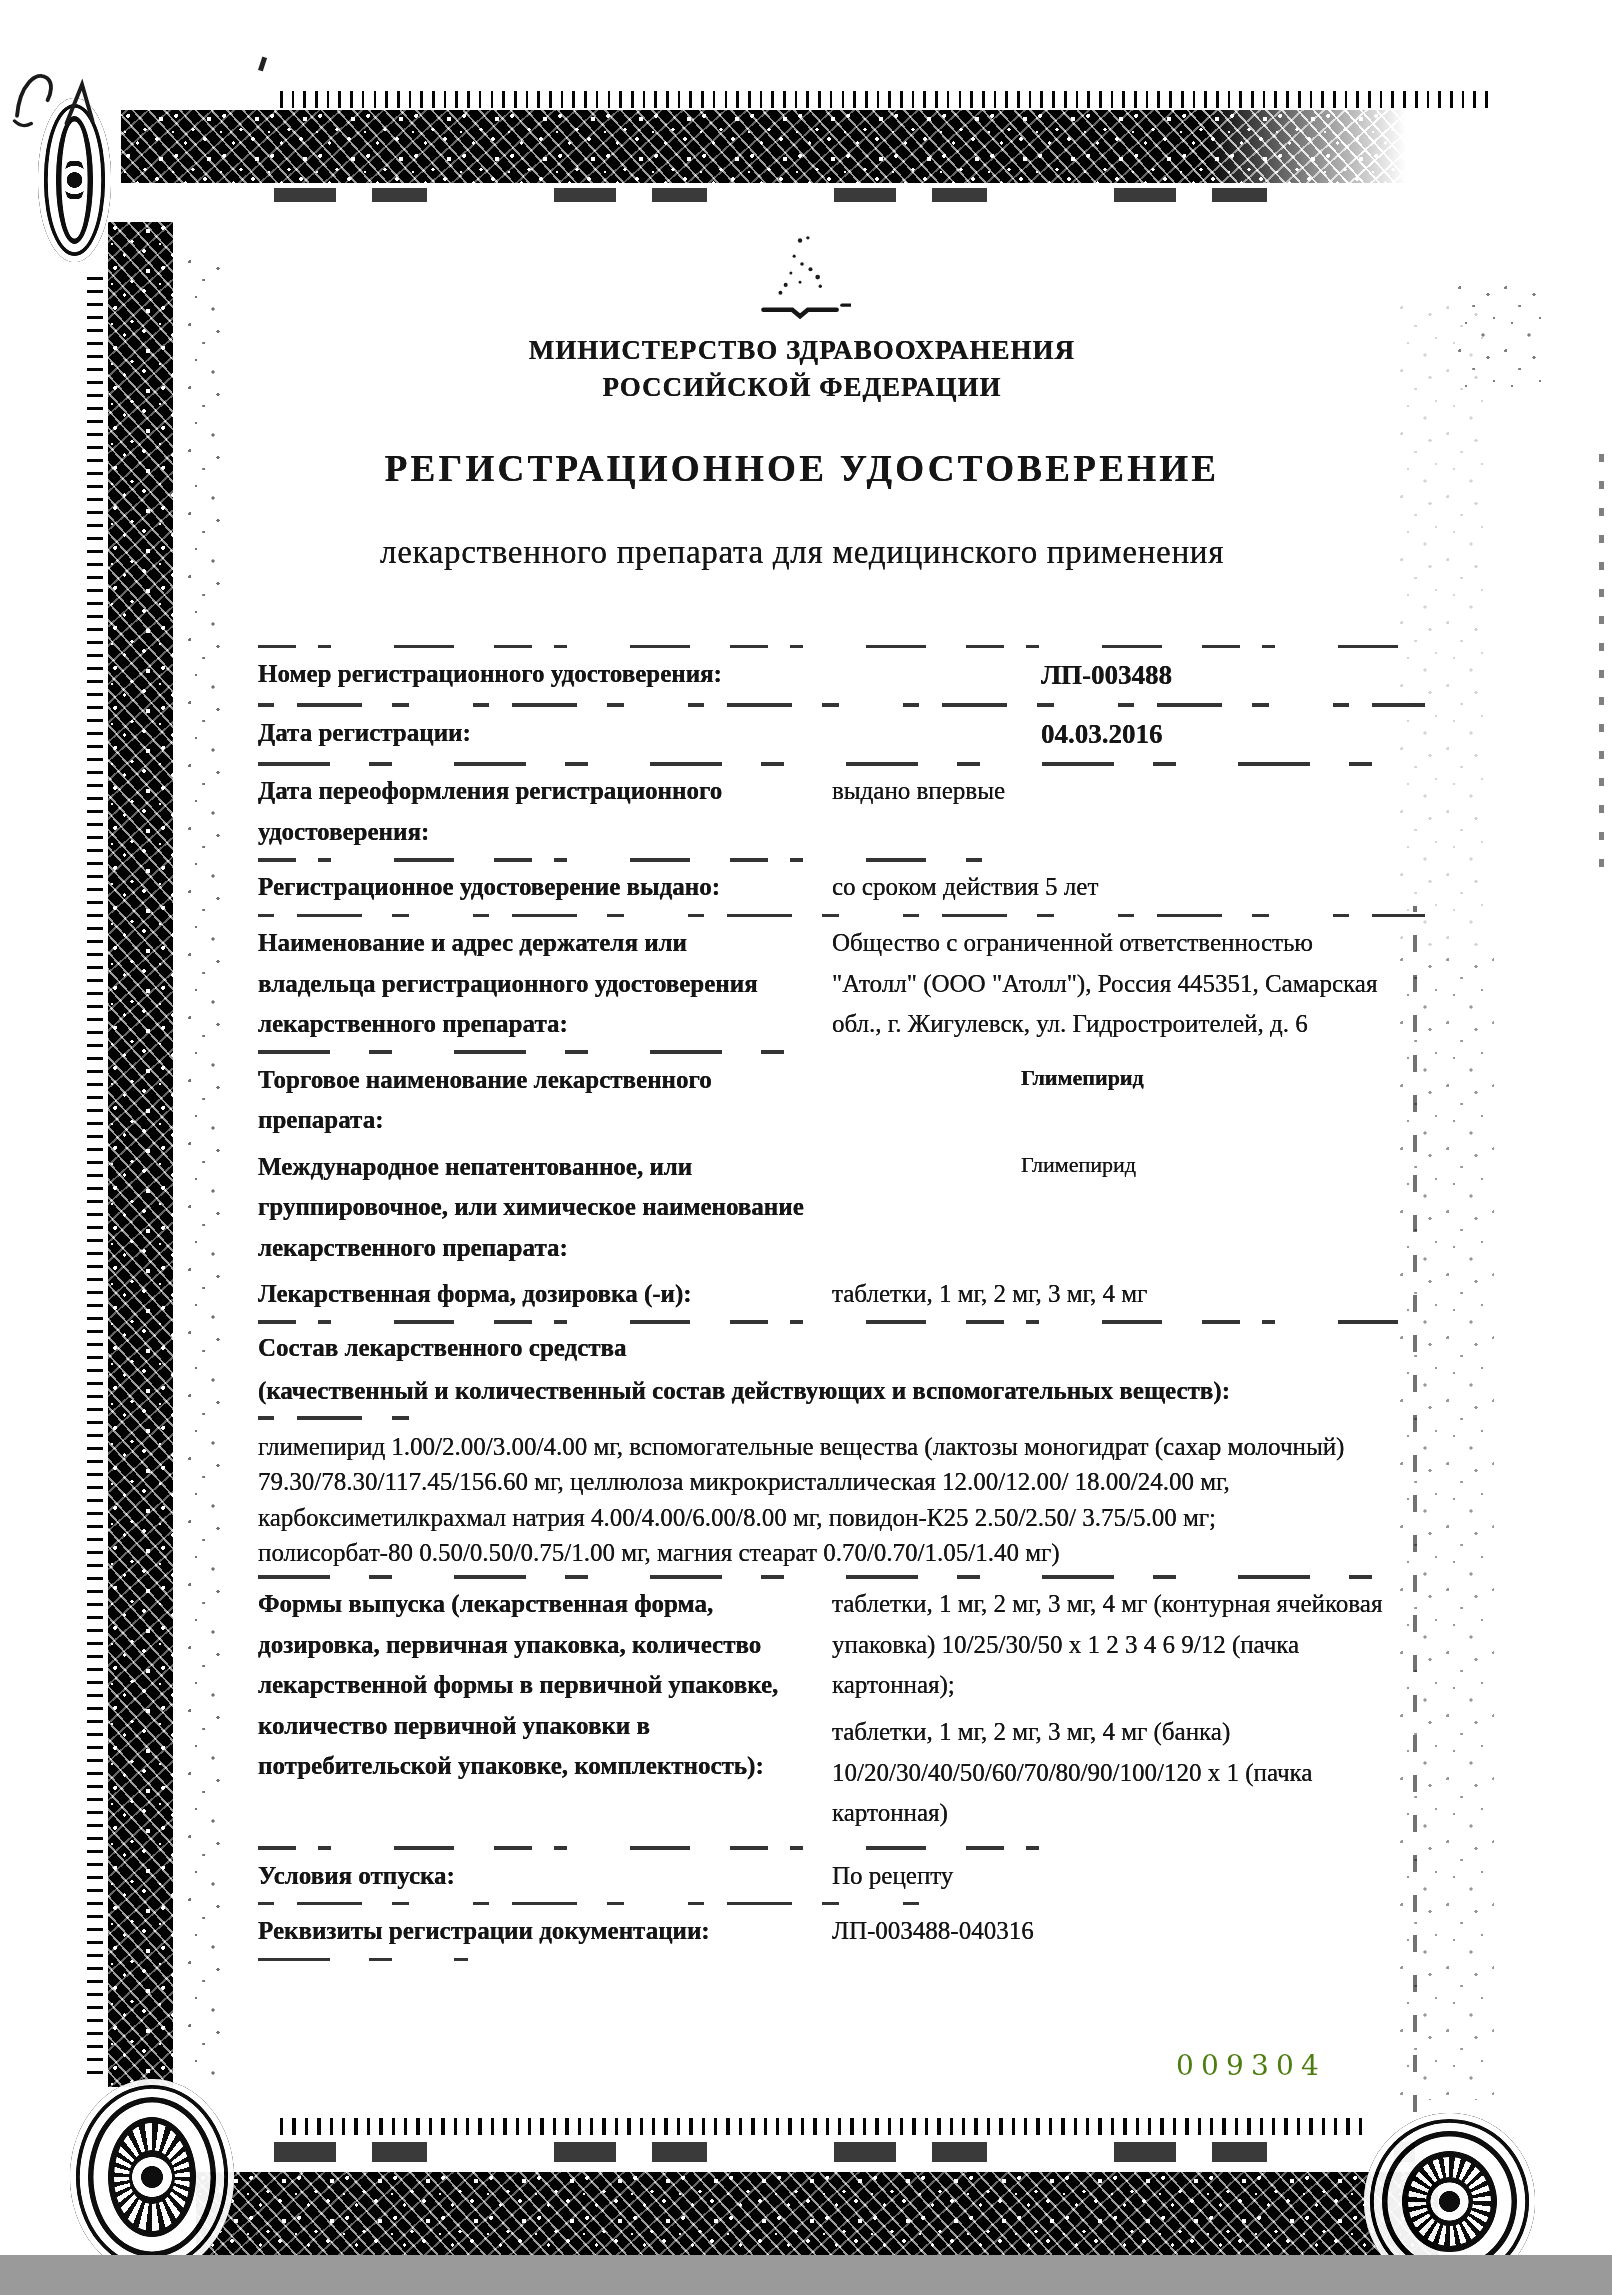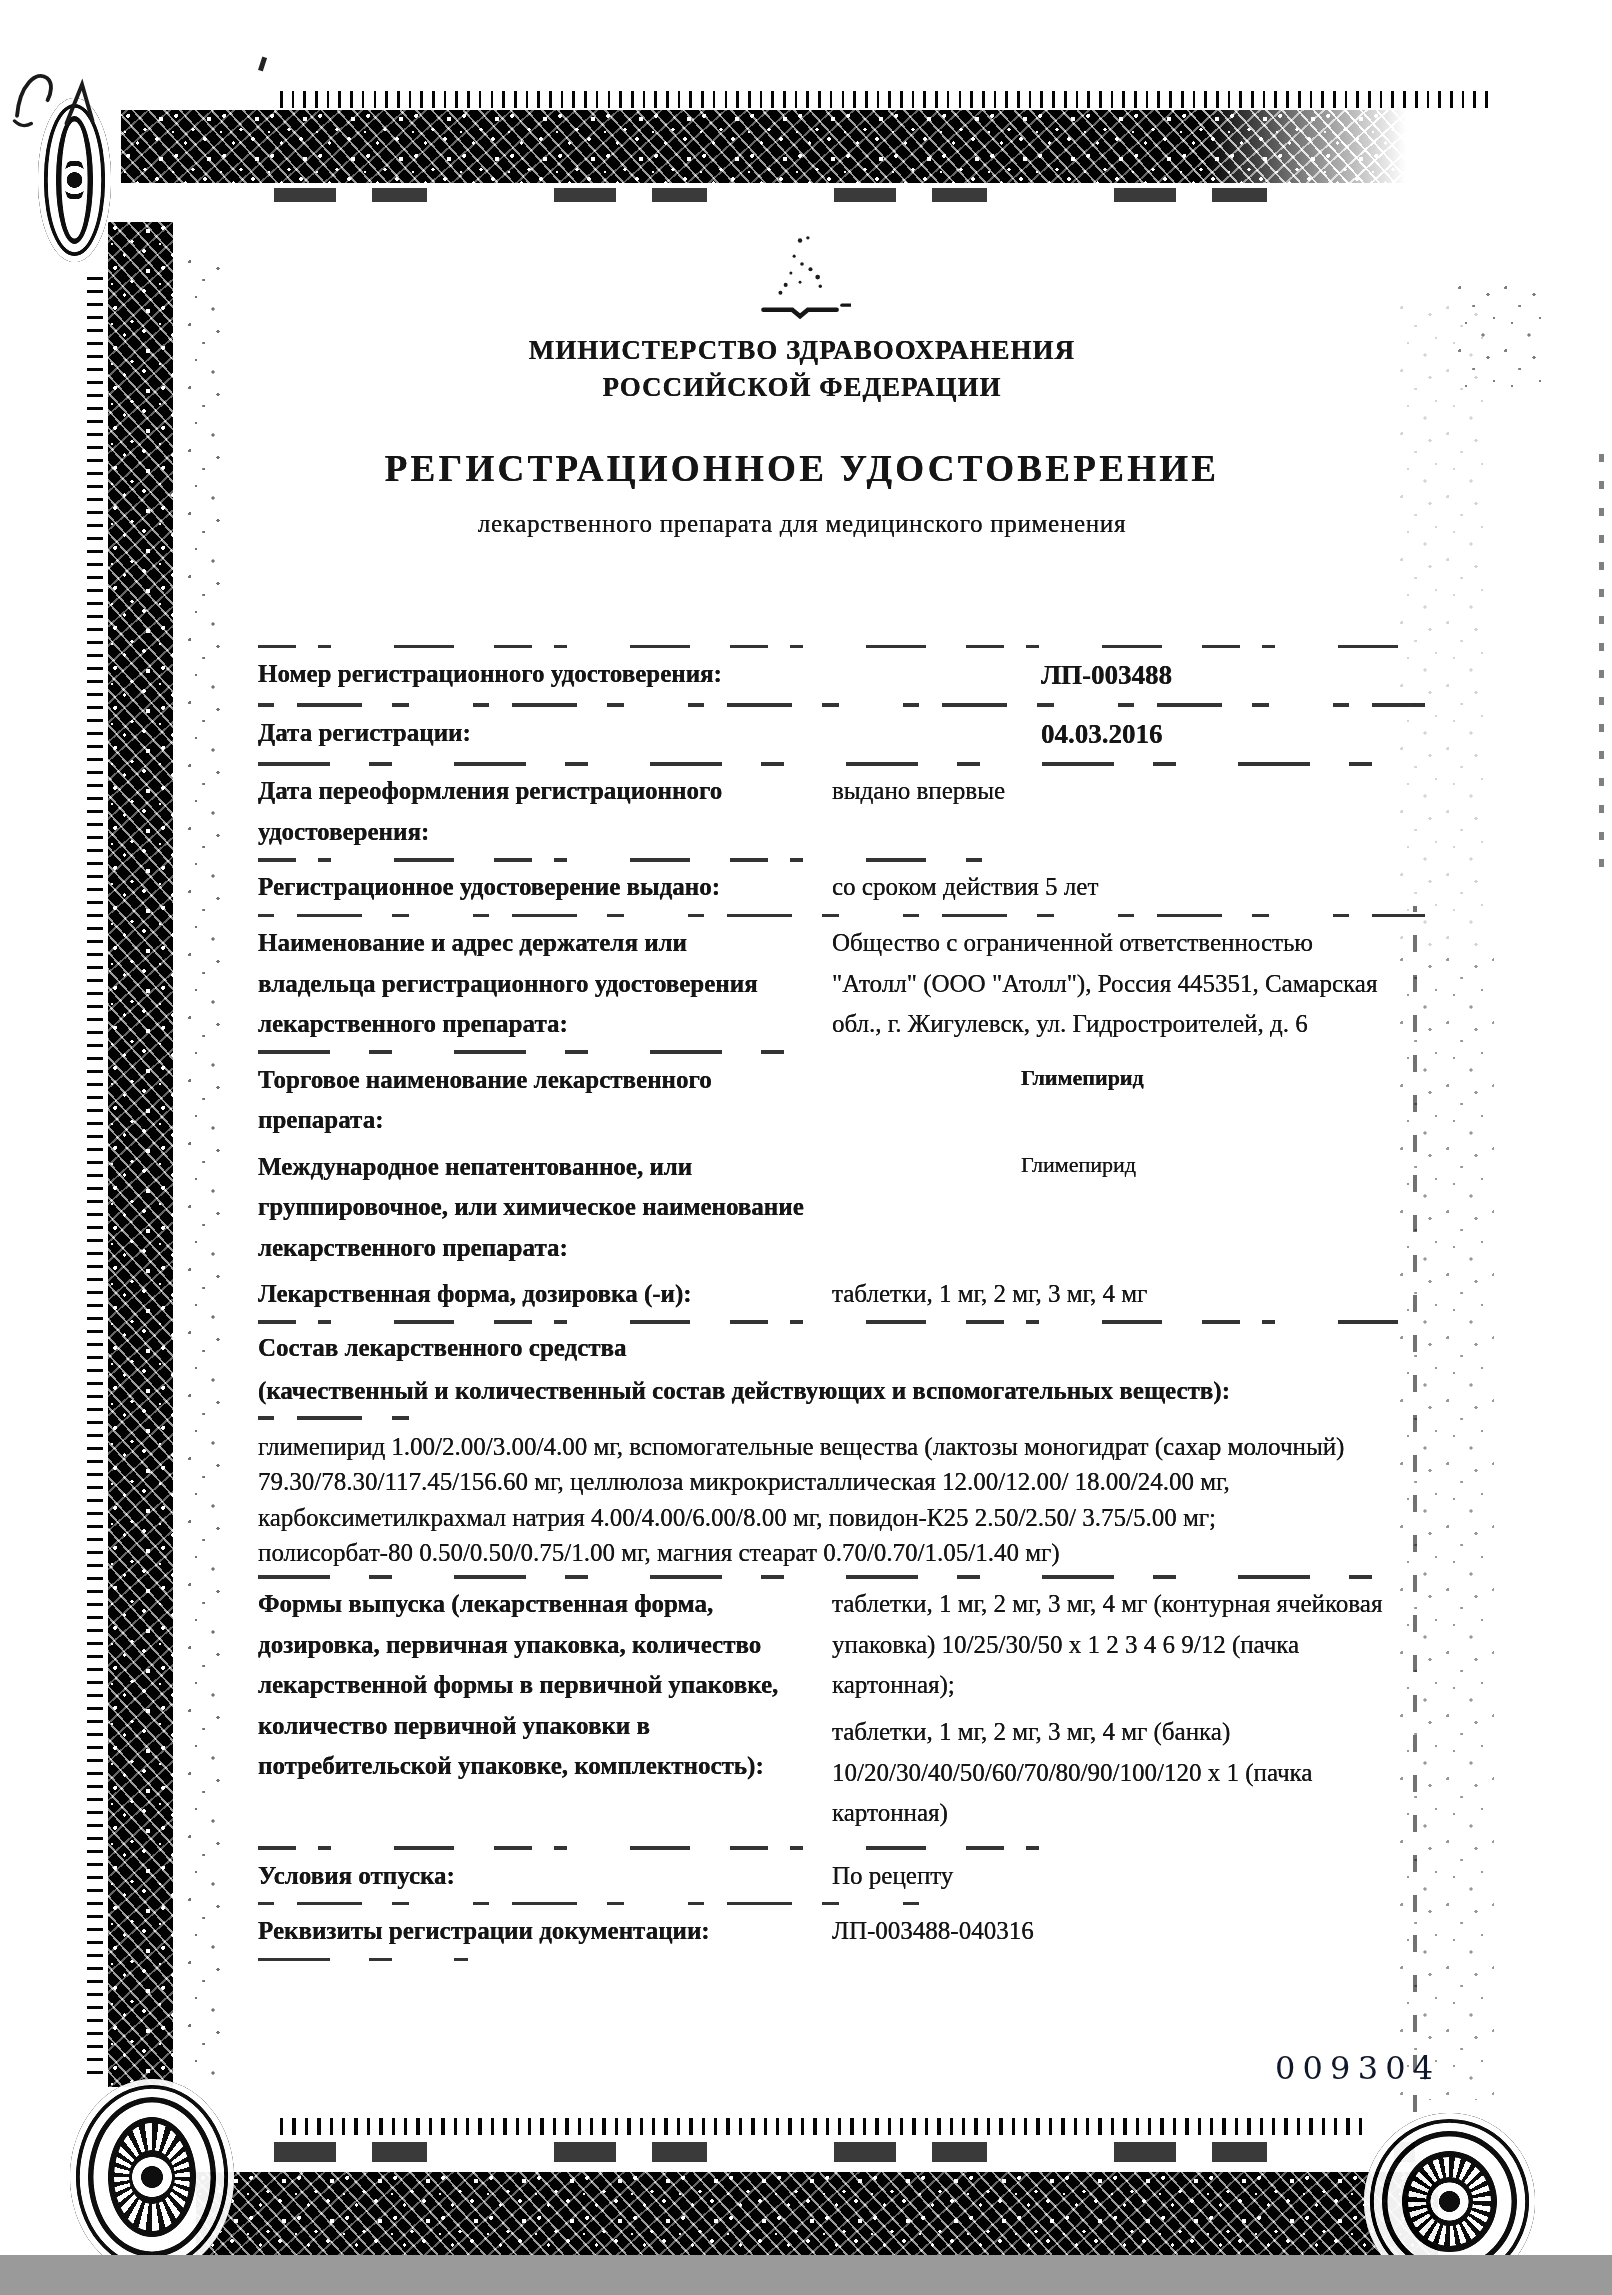--- a/index.html
+++ b/index.html
@@ -71,41 +71,41 @@
   .b-bottom-ticks{left:280px;top:2279px;width:991px;height:13px;}
   .ros-tl{left:38px;top:98px;width:73px;height:164px;border-radius:50%/49%;}
   .ros-bl{left:70px;top:2079px;width:164px;height:196px;}
   .ros-br{left:1364px;top:2113px;width:171px;height:177px;}
 
   
   .header{position:absolute;left:215px;top:230px;width:1174px;text-align:center;}
   .emblem{height:99px;margin-bottom:2.6px;}
   .ministry{font-size:27px;font-weight:bold;letter-spacing:1px;line-height:1.4;}
   .doc-title{margin-top:40px;font-size:37px;font-weight:bold;letter-spacing:3.3px;}
-  .doc-subtitle{margin-top:20px;font-size:25px;letter-spacing:0.7px;}
+  .doc-subtitle{margin-top:44px;font-size:33px;letter-spacing:0.7px;}
 
   
   .content{position:absolute;left:258px;top:640px;width:1167px;font-size:25px;line-height:1.62;}
   .row{display:flex;align-items:flex-start;margin:5.9px 0;font-family:Liberation Serif, serif;}
   .lbl{width:574px;padding-right:26px;font-weight:bold;box-sizing:border-box;}
   .val{width:567px;box-sizing:border-box;}
   .row.shift .val{padding-left:209px;}
   .row.shift2 .val{padding-left:189px;font-size:22px;}
   .val.strong{font-weight:bold;font-size:27px;}
   .lbl-full{font-weight:bold;margin:2.6px 0;}
   .comp-body{width:1115px;margin:9px 0 3.9px 0;line-height:1.42;}
   .val p{margin:0 0 6.5px 0;}
   .sep{height:3.3px;margin:4.6px 0;filter:blur(0.3px);opacity:.85;}
   .sep-a{background:repeating-linear-gradient(90deg,#111 0 38px,transparent 38px 60px,#111 60px 73px,transparent 73px 136px,#111 136px 196px,transparent 196px 236px);}
   .sep-b{background:repeating-linear-gradient(90deg,#111 0 15.7px,transparent 15.7px 39px,#111 39px 104px,transparent 104px 134px,#111 134px 151px,transparent 151px 215px);}
   .sep-c{background:repeating-linear-gradient(90deg,#111 0 72px,transparent 72px 111px,#111 111px 134px,transparent 134px 196px);}
   .w100{width:100%;} .w96{width:96%;} .w70{width:70%;} .w62{width:62%;} .w58{width:58%;} .w48{width:48%;} .w18{width:18%;}
 
-  .serial{position:absolute;left:1275px;top:2049px;font-family:"DejaVu Serif","Liberation Serif",serif;
-    font-size:32px;letter-spacing:7.2px;color:#0f172a;filter:blur(0.3px);}
+  .serial{position:absolute;left:1176px;top:2049px;font-family:"DejaVu Serif","Liberation Serif",serif;
+    font-size:28px;letter-spacing:7.2px;color:#4d7c0f;filter:blur(0.3px);}
   .pen-marks{position:absolute;left:9px;top:52px;}
   .speck-mark{position:absolute;left:260px;top:57px;width:5.2px;height:14.3px;background:#222;transform:rotate(18deg);filter:blur(0.3px);}
 </style>
 </head>
 <body>
 
 <div class="page">
 
   <div class="fringe-h b-top-fringe"></div>
   <div class="band b-top-band"></div>

